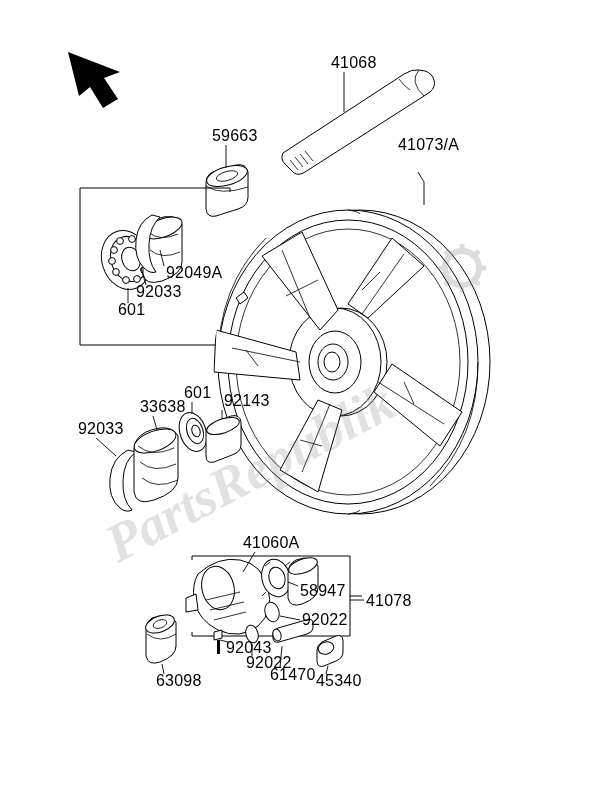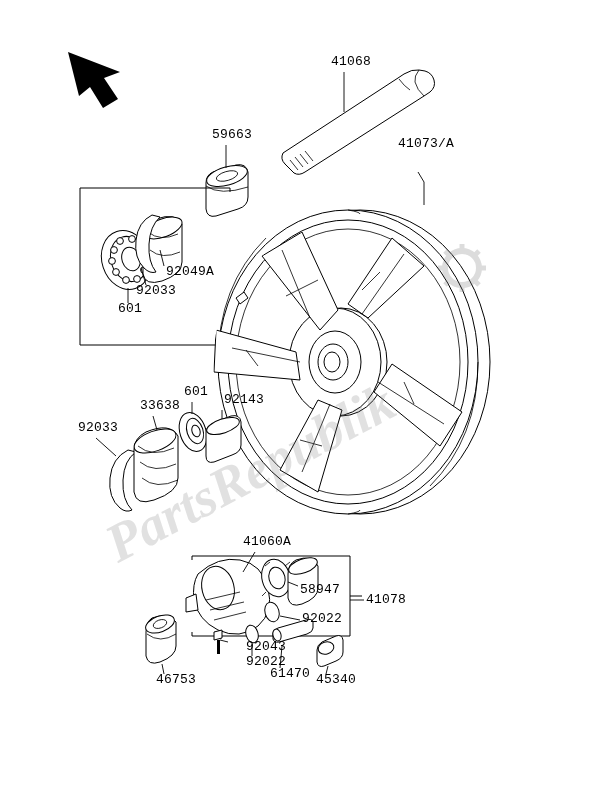--- a/index.html
+++ b/index.html
@@ -21,22 +21,22 @@
     height: 785px;
   }
   svg.diagram {
     position: absolute;
     left: 0; top: 0;
     width: 600px;
     height: 785px;
   }
   .partlabel {
     position: absolute;
-    font-family: Liberation Mono, monospace;
-    font-size: 13px;
+    font-family: Liberation Sans, sans-serif;
+    font-size: 16px;
     color: #000000;
     white-space: nowrap;
     letter-spacing: 0.2px;
     text-align: center;
   }
   .watermark {
     position: absolute;
     font-family: "Liberation Serif", serif;
     font-size: 54px;
     color: rgba(120,120,120,0.22);
@@ -303,19 +303,19 @@
   <div class="partlabel" style="left:136px; top:283px;">92033</div>
   <div class="partlabel" style="left:118px; top:301px;">601</div>
   <div class="partlabel" style="left:140px; top:398px;">33638</div>
   <div class="partlabel" style="left:184px; top:384px;">601</div>
   <div class="partlabel" style="left:212px; top:392px;margin-left:12px;">92143</div>
   <div class="partlabel" style="left:78px;  top:420px;">92033</div>
   <div class="partlabel" style="left:243px; top:534px;">41060A</div>
   <div class="partlabel" style="left:300px; top:582px;">58947</div>
   <div class="partlabel" style="left:366px; top:592px;">41078</div>
   <div class="partlabel" style="left:302px; top:611px;">92022</div>
-  <div class="partlabel" style="left:226px; top:639px;margin-left:20px;">92043</div>
+  <div class="partlabel" style="left:226px; top:639px;">92043</div>
   <div class="partlabel" style="left:246px; top:654px;">92022</div>
   <div class="partlabel" style="left:270px; top:666px;">61470</div>
   <div class="partlabel" style="left:316px; top:672px;">45340</div>
-  <div class="partlabel" style="left:156px; top:672px;">46753</div>
+  <div class="partlabel" style="left:156px; top:672px;">63098</div>
 
 </div>
 
 </body></html>

